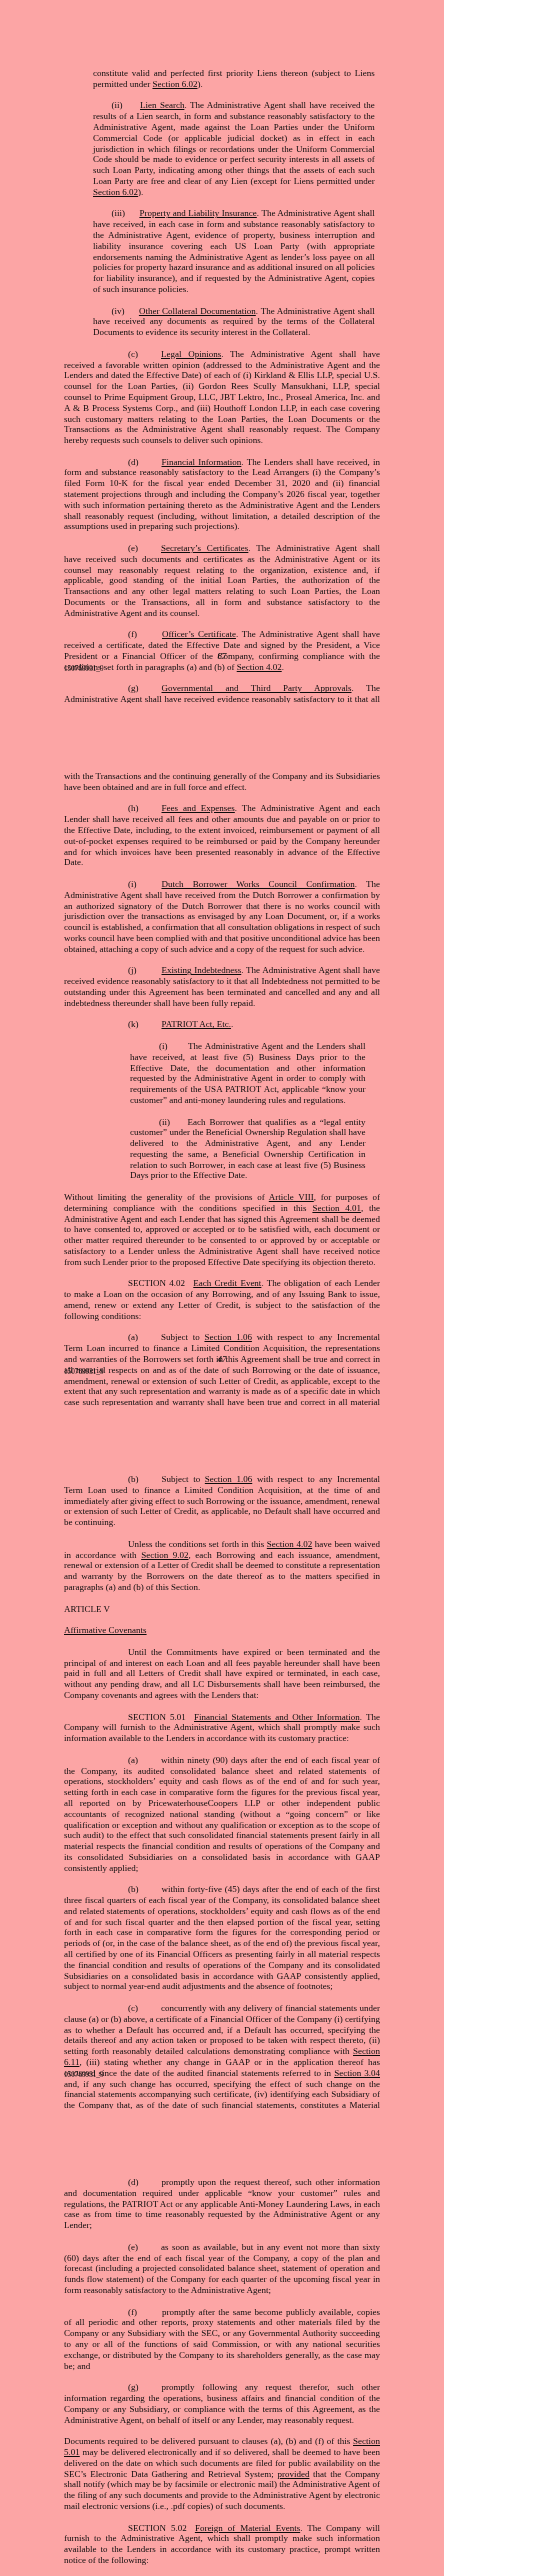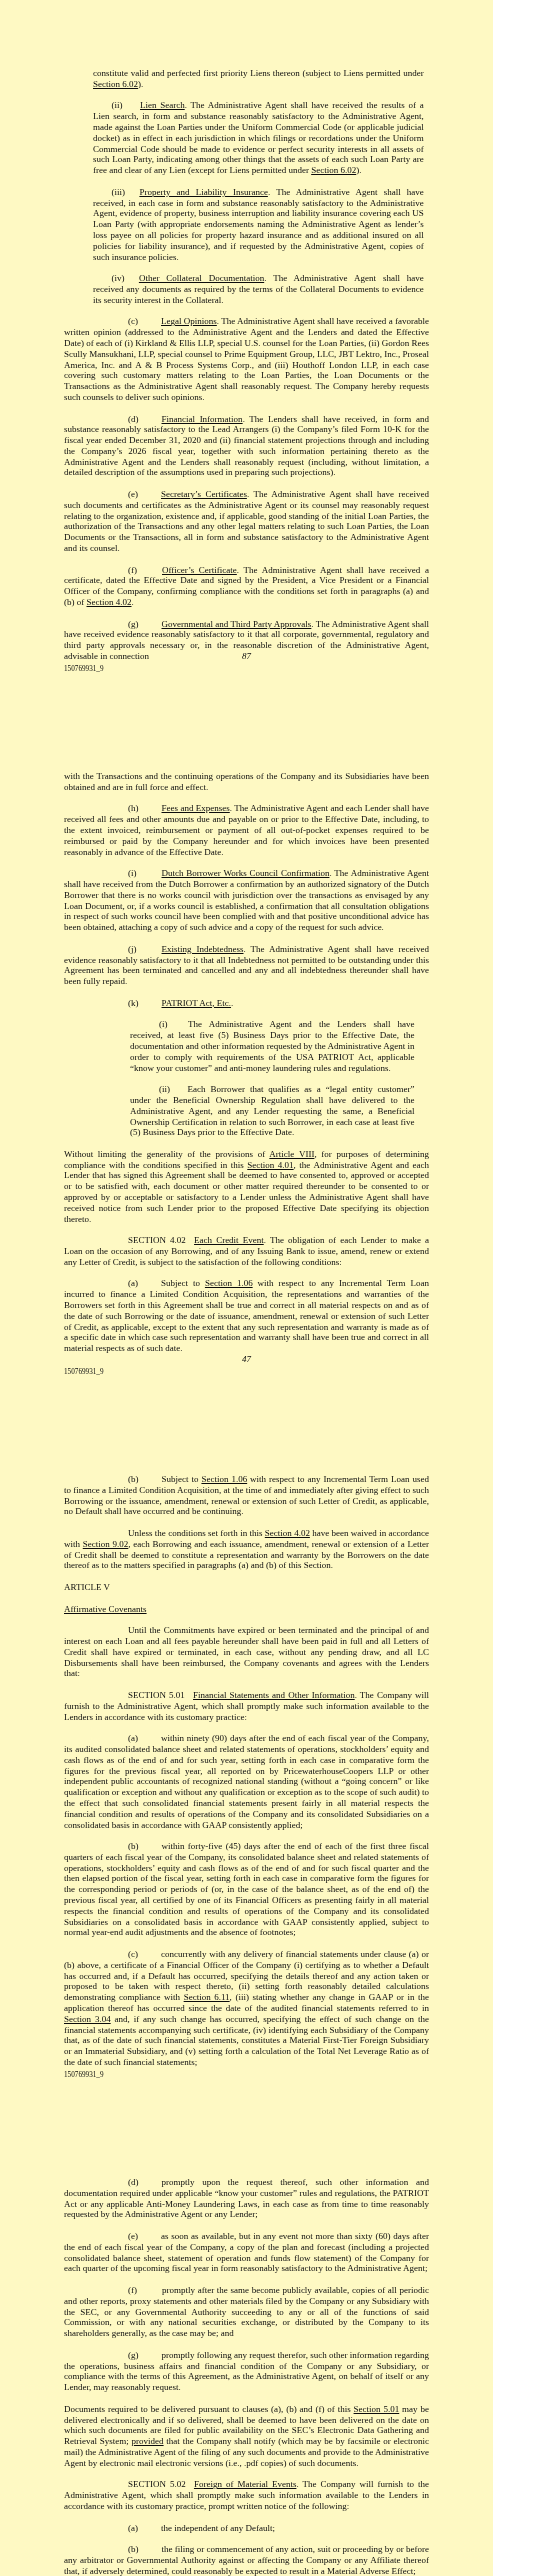--- a/index.html
+++ b/index.html
@@ -7,23 +7,23 @@
     padding: 0;
     background: #ffffff;
   }
   body {
     width: 544px;
     font-family: "Liberation Serif", "DejaVu Serif", serif;
     color: #0c0c0c;
   }
   .page {
     position: relative;
-    width: 493px;
+    width: 444px;
     height: 703px;
-    background: #fef9c3;
+    background: #fca5a5;
     overflow: hidden;
     font-size: 9px;
     line-height: 10.8px;
   }
   .content {
     padding: 68px 64px 0 64px;
     text-align: justify;
   }
   .content p { margin: 0 0 10.8px 0; }
   p.body    { text-indent: 64px; }
@@ -63,21 +63,21 @@
         <p class="body"><span>(d)</span><span class="tabsp" style="width: 23px;"></span><span class="u">Financial Information</span><span>.  The Lenders shall have received, in form and substance reasonably satisfactory to the Lead Arrangers (i) the Company’s filed Form 10-K for the fiscal year ended December 31, 2020 and (ii) financial statement projections through and including the Company’s 2026 fiscal year, together with such information pertaining thereto as the Administrative Agent and the Lenders shall reasonably request (including, without limitation, a detailed description of the assumptions used in preparing such projections).</span></p>
         <p class="body"><span>(e)</span><span class="tabsp" style="width: 23px;"></span><span class="u">Secretary’s Certificates</span><span>.  The Administrative Agent shall have received such documents and certificates as the Administrative Agent or its counsel may reasonably request relating to the organization, existence and, if applicable, good standing of the initial Loan Parties, the authorization of the Transactions and any other legal matters relating to such Loan Parties, the Loan Documents or the Transactions, all in form and substance satisfactory to the Administrative Agent and its counsel.</span></p>
         <p class="body"><span>(f)</span><span class="tabsp" style="width: 25px;"></span><span class="u">Officer’s Certificate</span><span>.  The Administrative Agent shall have received a certificate, dated the Effective Date and signed by the President, a Vice President or a Financial Officer of the Company, confirming compliance with the conditions set forth in paragraphs (a) and (b) of </span><span class="u">Section 4.02</span><span>.</span></p>
         <p class="body"><span>(g)</span><span class="tabsp" style="width: 23px;"></span><span class="u">Governmental and Third Party Approvals</span><span>.  The Administrative Agent shall have received evidence reasonably satisfactory to it that all corporate, governmental, regulatory and third party approvals necessary or, in the reasonable discretion of the Administrative Agent, advisable in connection</span></p>
       </div>
       <div class="page-number">87</div>
       <div class="footer-id">150769931_9</div>
     </section>
     <section class="page">
       <div class="content">
-        <p class="cont"><span>with the Transactions and the continuing operations of the Company and its Subsidiaries have been obtained and are in full force and effect.</span></p>
+        <p class="cont"><span>with the Transactions and the continuing generally of the Company and its Subsidiaries have been obtained and are in full force and effect.</span></p>
         <p class="body"><span>(h)</span><span class="tabsp" style="width: 23px;"></span><span class="u">Fees and Expenses</span><span>.  The Administrative Agent and each Lender shall have received all fees and other amounts due and payable on or prior to the Effective Date, including, to the extent invoiced, reimbursement or payment of all out-of-pocket expenses required to be reimbursed or paid by the Company hereunder and for which invoices have been presented reasonably in advance of the Effective Date.</span></p>
         <p class="body"><span>(i)</span><span class="tabsp" style="width: 25px;"></span><span class="u">Dutch Borrower Works Council Confirmation</span><span>.  The Administrative Agent shall have received from the Dutch Borrower a confirmation by an authorized signatory of the Dutch Borrower that there is no works council with jurisdiction over the transactions as envisaged by any Loan Document, or, if a works council is established, a confirmation that all consultation obligations in respect of such works council have been complied with and that positive unconditional advice has been obtained, attaching a copy of such advice and a copy of the request for such advice.</span></p>
         <p class="body"><span>(j)</span><span class="tabsp" style="width: 25px;"></span><span class="u">Existing Indebtedness</span><span>.  The Administrative Agent shall have received evidence reasonably satisfactory to it that all Indebtedness not permitted to be outstanding under this Agreement has been terminated and cancelled and any and all indebtedness thereunder shall have been fully repaid.</span></p>
         <p class="body"><span>(k)</span><span class="tabsp" style="width: 23px;"></span><span class="u">PATRIOT Act, Etc.</span><span>.</span></p>
         <p class="sub2"><span>(i)</span><span class="tabsp" style="width: 20.6px;"></span><span>The Administrative Agent and the Lenders shall have received, at least five (5) Business Days prior to the Effective Date, the documentation and other information requested by the Administrative Agent in order to comply with requirements of the USA PATRIOT Act, applicable “know your customer” and anti-money laundering rules and regulations.</span></p>
         <p class="sub2"><span>(ii)</span><span class="tabsp" style="width: 17.5px;"></span><span>Each Borrower that qualifies as a “legal entity customer” under the Beneficial Ownership Regulation shall have delivered to the Administrative Agent, and any Lender requesting the same, a Beneficial Ownership Certification in relation to such Borrower, in each case at least five (5) Business Days prior to the Effective Date.</span></p>
         <p class="cont"><span>Without limiting the generality of the provisions of </span><span class="u">Article VIII</span><span>, for purposes of determining compliance with the conditions specified in this </span><span class="u">Section 4.01</span><span>, the Administrative Agent and each Lender that has signed this Agreement shall be deemed to have consented to, approved or accepted or to be satisfied with, each document or other matter required thereunder to be consented to or approved by or acceptable or satisfactory to a Lender unless the Administrative Agent shall have received notice from such Lender prior to the proposed Effective Date specifying its objection thereto.</span></p>
         <p class="body"><span>SECTION 4.02</span><span class="tabsp" style="width: 8.2px;"></span><span class="u">Each Credit Event</span><span>.  The obligation of each Lender to make a Loan on the occasion of any Borrowing, and of any Issuing Bank to issue, amend, renew or extend any Letter of Credit, is subject to the satisfaction of the following conditions:</span></p>
         <p class="body"><span>(a)</span><span class="tabsp" style="width: 23px;"></span><span>Subject to </span><span class="u">Section 1.06</span><span> with respect to any Incremental Term Loan incurred to finance a Limited Condition Acquisition, the representations and warranties of the Borrowers set forth in this Agreement shall be true and correct in all material respects on and as of the date of such Borrowing or the date of issuance, amendment, renewal or extension of such Letter of Credit, as applicable, except to the extent that any such representation and warranty is made as of a specific date in which case such representation and warranty shall have been true and correct in all material respects as of such date.</span></p>
       </div>

